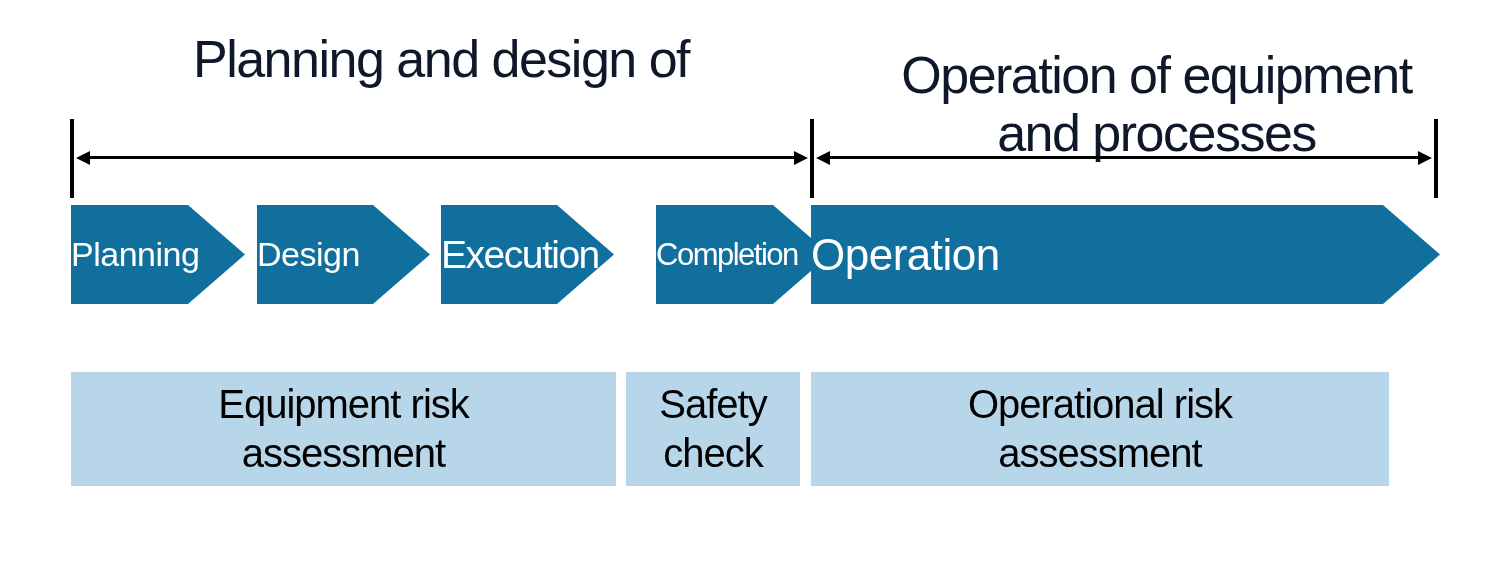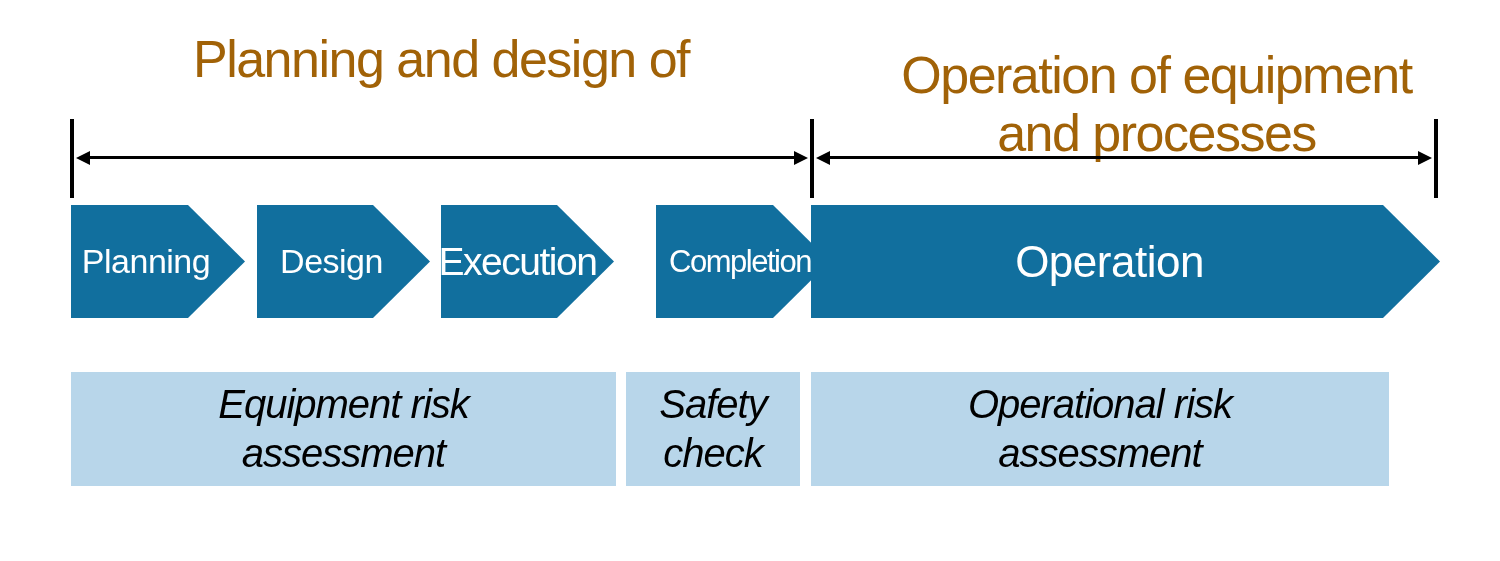--- a/index.html
+++ b/index.html
@@ -14,21 +14,21 @@
     height: 561px;
     background: #ffffff;
     overflow: hidden;
   }
 
   
   .hdr {
     position: absolute;
     top: 30px;
     text-align: center;
-    color: #a16207;
+    color: #0f172a;
     font-size: 52px;
     line-height: 58px;
     letter-spacing: -1.5px;
     white-space: nowrap;
   }
   .hdr-left  { left: 72px;  width: 738px; }
   .hdr-right { left: 844px; width: 625px; margin-top: 16px; }
 
   
   .tick {
@@ -62,25 +62,24 @@
     width: 0; height: 0;
     border-top: 7px solid transparent;
     border-bottom: 7px solid transparent;
     border-left: 14px solid #000000;
   }
 
   
   .chev {
     position: absolute;
     top: 205px;
-    height: 113px;
+    height: 99px;
     background: #116F9E;
     display: flex;
     align-items: center;
-    justify-content: center;
     clip-path: polygon(0 0, calc(100% - 57px) 0, 100% 50%, calc(100% - 57px) 100%, 0 100%);
   }
   .chev-label {
     color: #ffffff;
     letter-spacing: -0.5px;
     white-space: nowrap;
   }
 
   
   .abox {
@@ -91,21 +90,20 @@
     display: flex;
     flex-direction: column;
     align-items: center;
     justify-content: center;
     color: #000000;
     font-size: 40px;
     line-height: 49px;
     letter-spacing: -1px;
     text-align: center;
     white-space: nowrap;
-    font-style: italic;
   }
 </style>
 </head>
 <body>
 
 <div class="stage">
 
   <div class="hdr hdr-left">
     <div>Planning and design of</div>
   </div>

